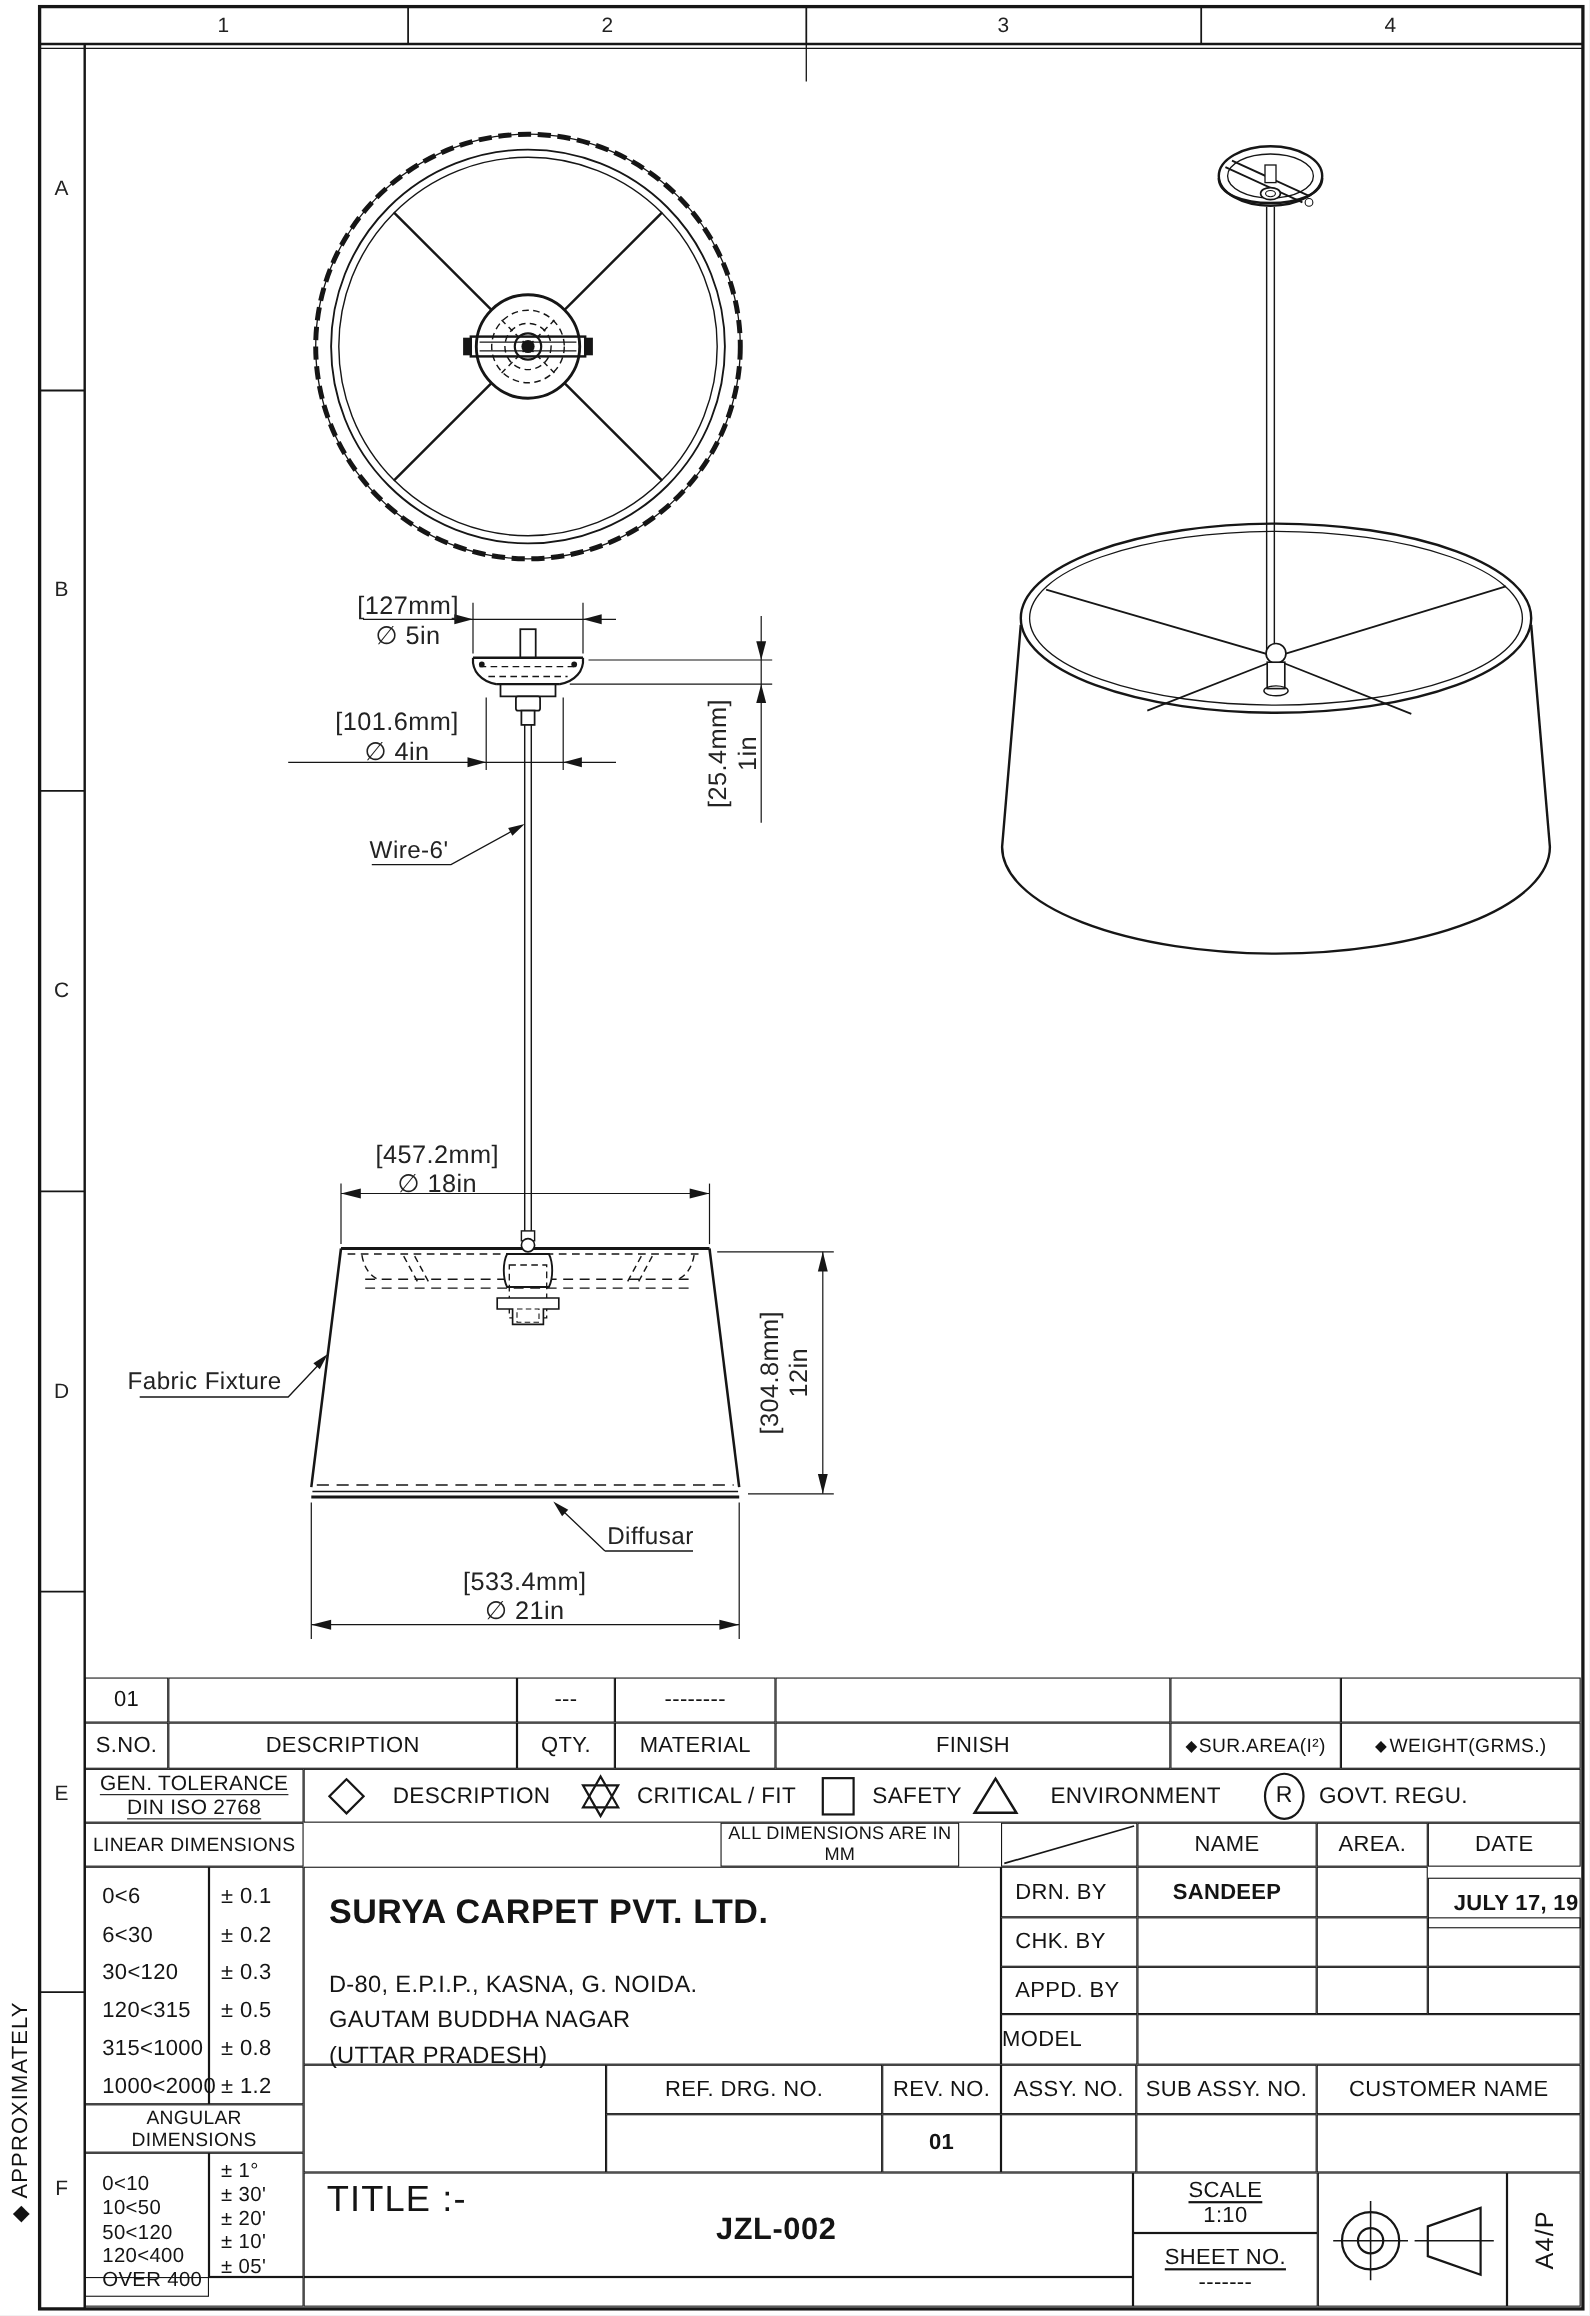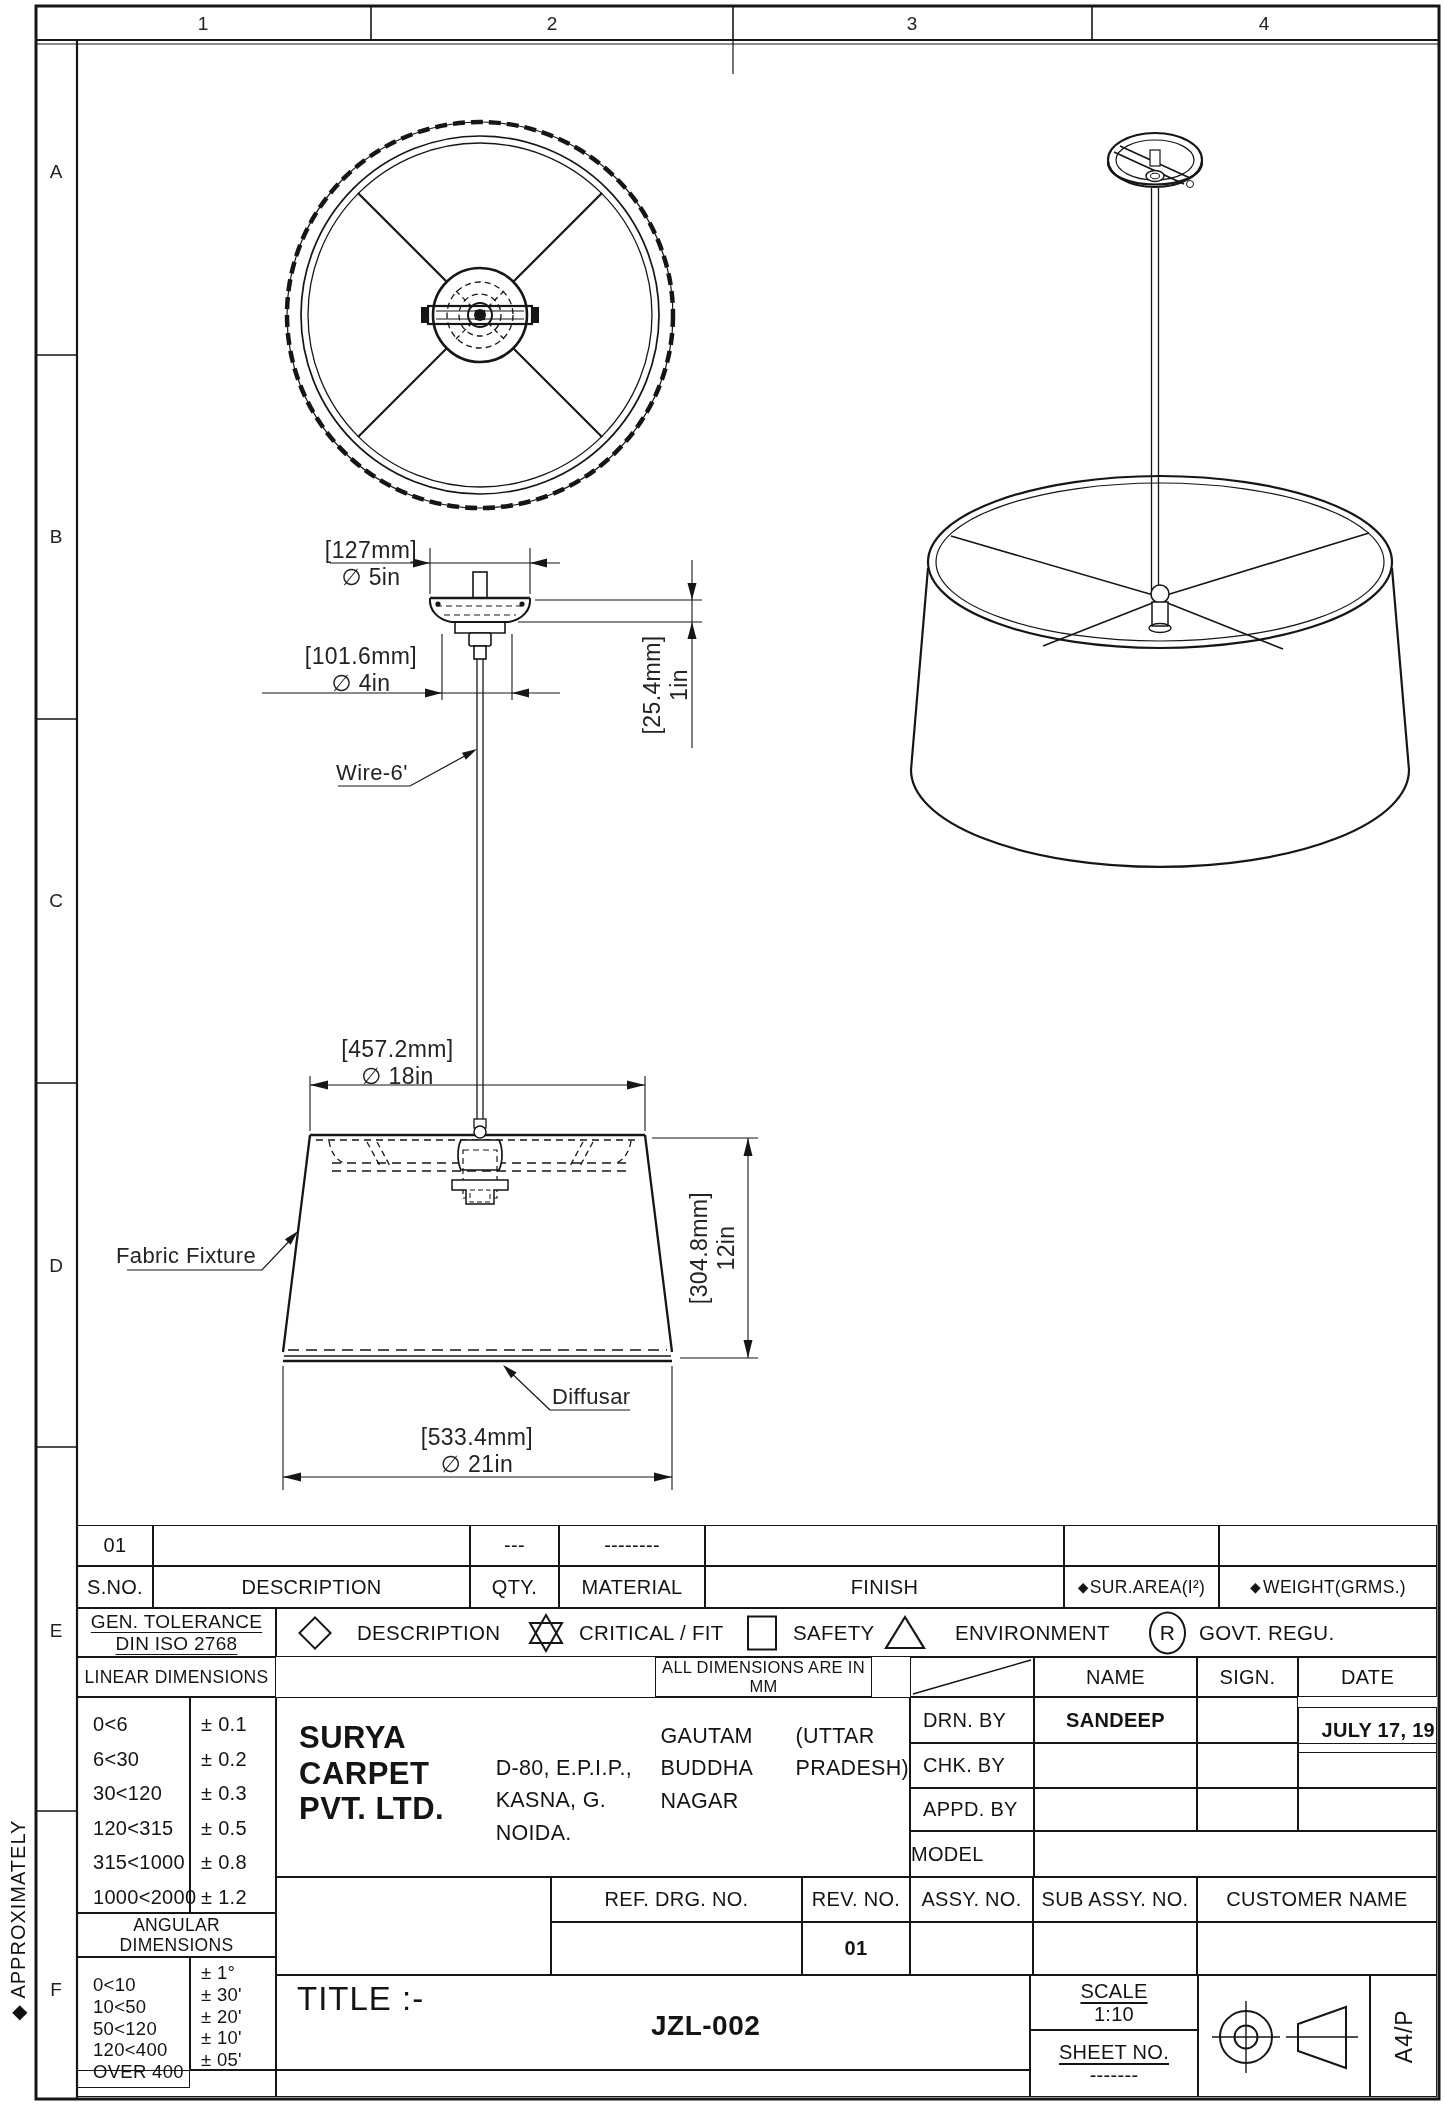--- a/index.html
+++ b/index.html
@@ -278,41 +278,41 @@
   </svg>
   <span class="legend-lbl" style="left:678px">ENVIRONMENT</span>
   <span class="legend-sym rcirc" style="left:872px">R</span>
   <span class="legend-lbl" style="left:922px">GOVT. REGU.</span>
 </div>
 
 <div class="cell sm" style="left:77px;top:1657px;width:199px;height:40px">LINEAR DIMENSIONS</div>
 <div class="cell xs" style="left:655px;top:1657px;width:217px;height:40px">ALL DIMENSIONS ARE IN MM</div>
 <div class="cell" style="left:910px;top:1657px;width:124px;height:40px"></div>
 <div class="cell" style="left:1034px;top:1657px;width:163px;height:40px">NAME</div>
-<div class="cell" style="left:1197px;top:1657px;width:101px;height:40px">SIGN.</div>
+<div class="cell" style="left:1197px;top:1657px;width:101px;height:40px">AREA.</div>
 <div class="cell" style="left:1298px;top:1657px;width:139px;height:40px">DATE</div>
 
 <div class="cell colstack lt" style="left:77px;top:1697px;width:113px;height:216px">
   <span>0&lt;6</span>
   <span>6&lt;30</span>
   <span>30&lt;120</span>
   <span>120&lt;315</span>
   <span>315&lt;1000</span>
   <span>1000&lt;2000</span>
 </div>
 <div class="cell colstack lt" style="left:190px;top:1697px;width:86px;height:216px;padding-left:10px">
   <span>± 0.1</span>
   <span>± 0.2</span>
   <span>± 0.3</span>
   <span>± 0.5</span>
   <span>± 0.8</span>
   <span>± 1.2</span>
 </div>
 
-<div class="cell" style="left:276px;top:1697px;width:634px;height:180px;align-items:flex-start;justify-content:flex-start;flex-direction:row;padding:22px 0 0 22px;text-align:left">
+<div class="cell" style="left:276px;top:1697px;width:634px;height:180px;align-items:flex-start;justify-content:flex-start;flex-direction:column;padding:22px 0 0 22px;text-align:left">
   <div class="company-name">SURYA CARPET PVT. LTD.</div>
   <div class="addr" style="margin-top:32px">D-80, E.P.I.P., KASNA, G. NOIDA.</div>
   <div class="addr">GAUTAM BUDDHA NAGAR</div>
   <div class="addr">(UTTAR PRADESH)</div>
 </div>
 <div class="cell" style="left:276px;top:1877px;width:275px;height:98px"></div>
 
 <div class="cell left" style="left:910px;top:1697px;width:124px;height:46px;padding-left:12px">DRN. BY</div>
 <div class="cell b" style="left:1034px;top:1697px;width:163px;height:46px">SANDEEP</div>
 <div class="cell" style="left:1197px;top:1697px;width:101px;height:46px"></div>

